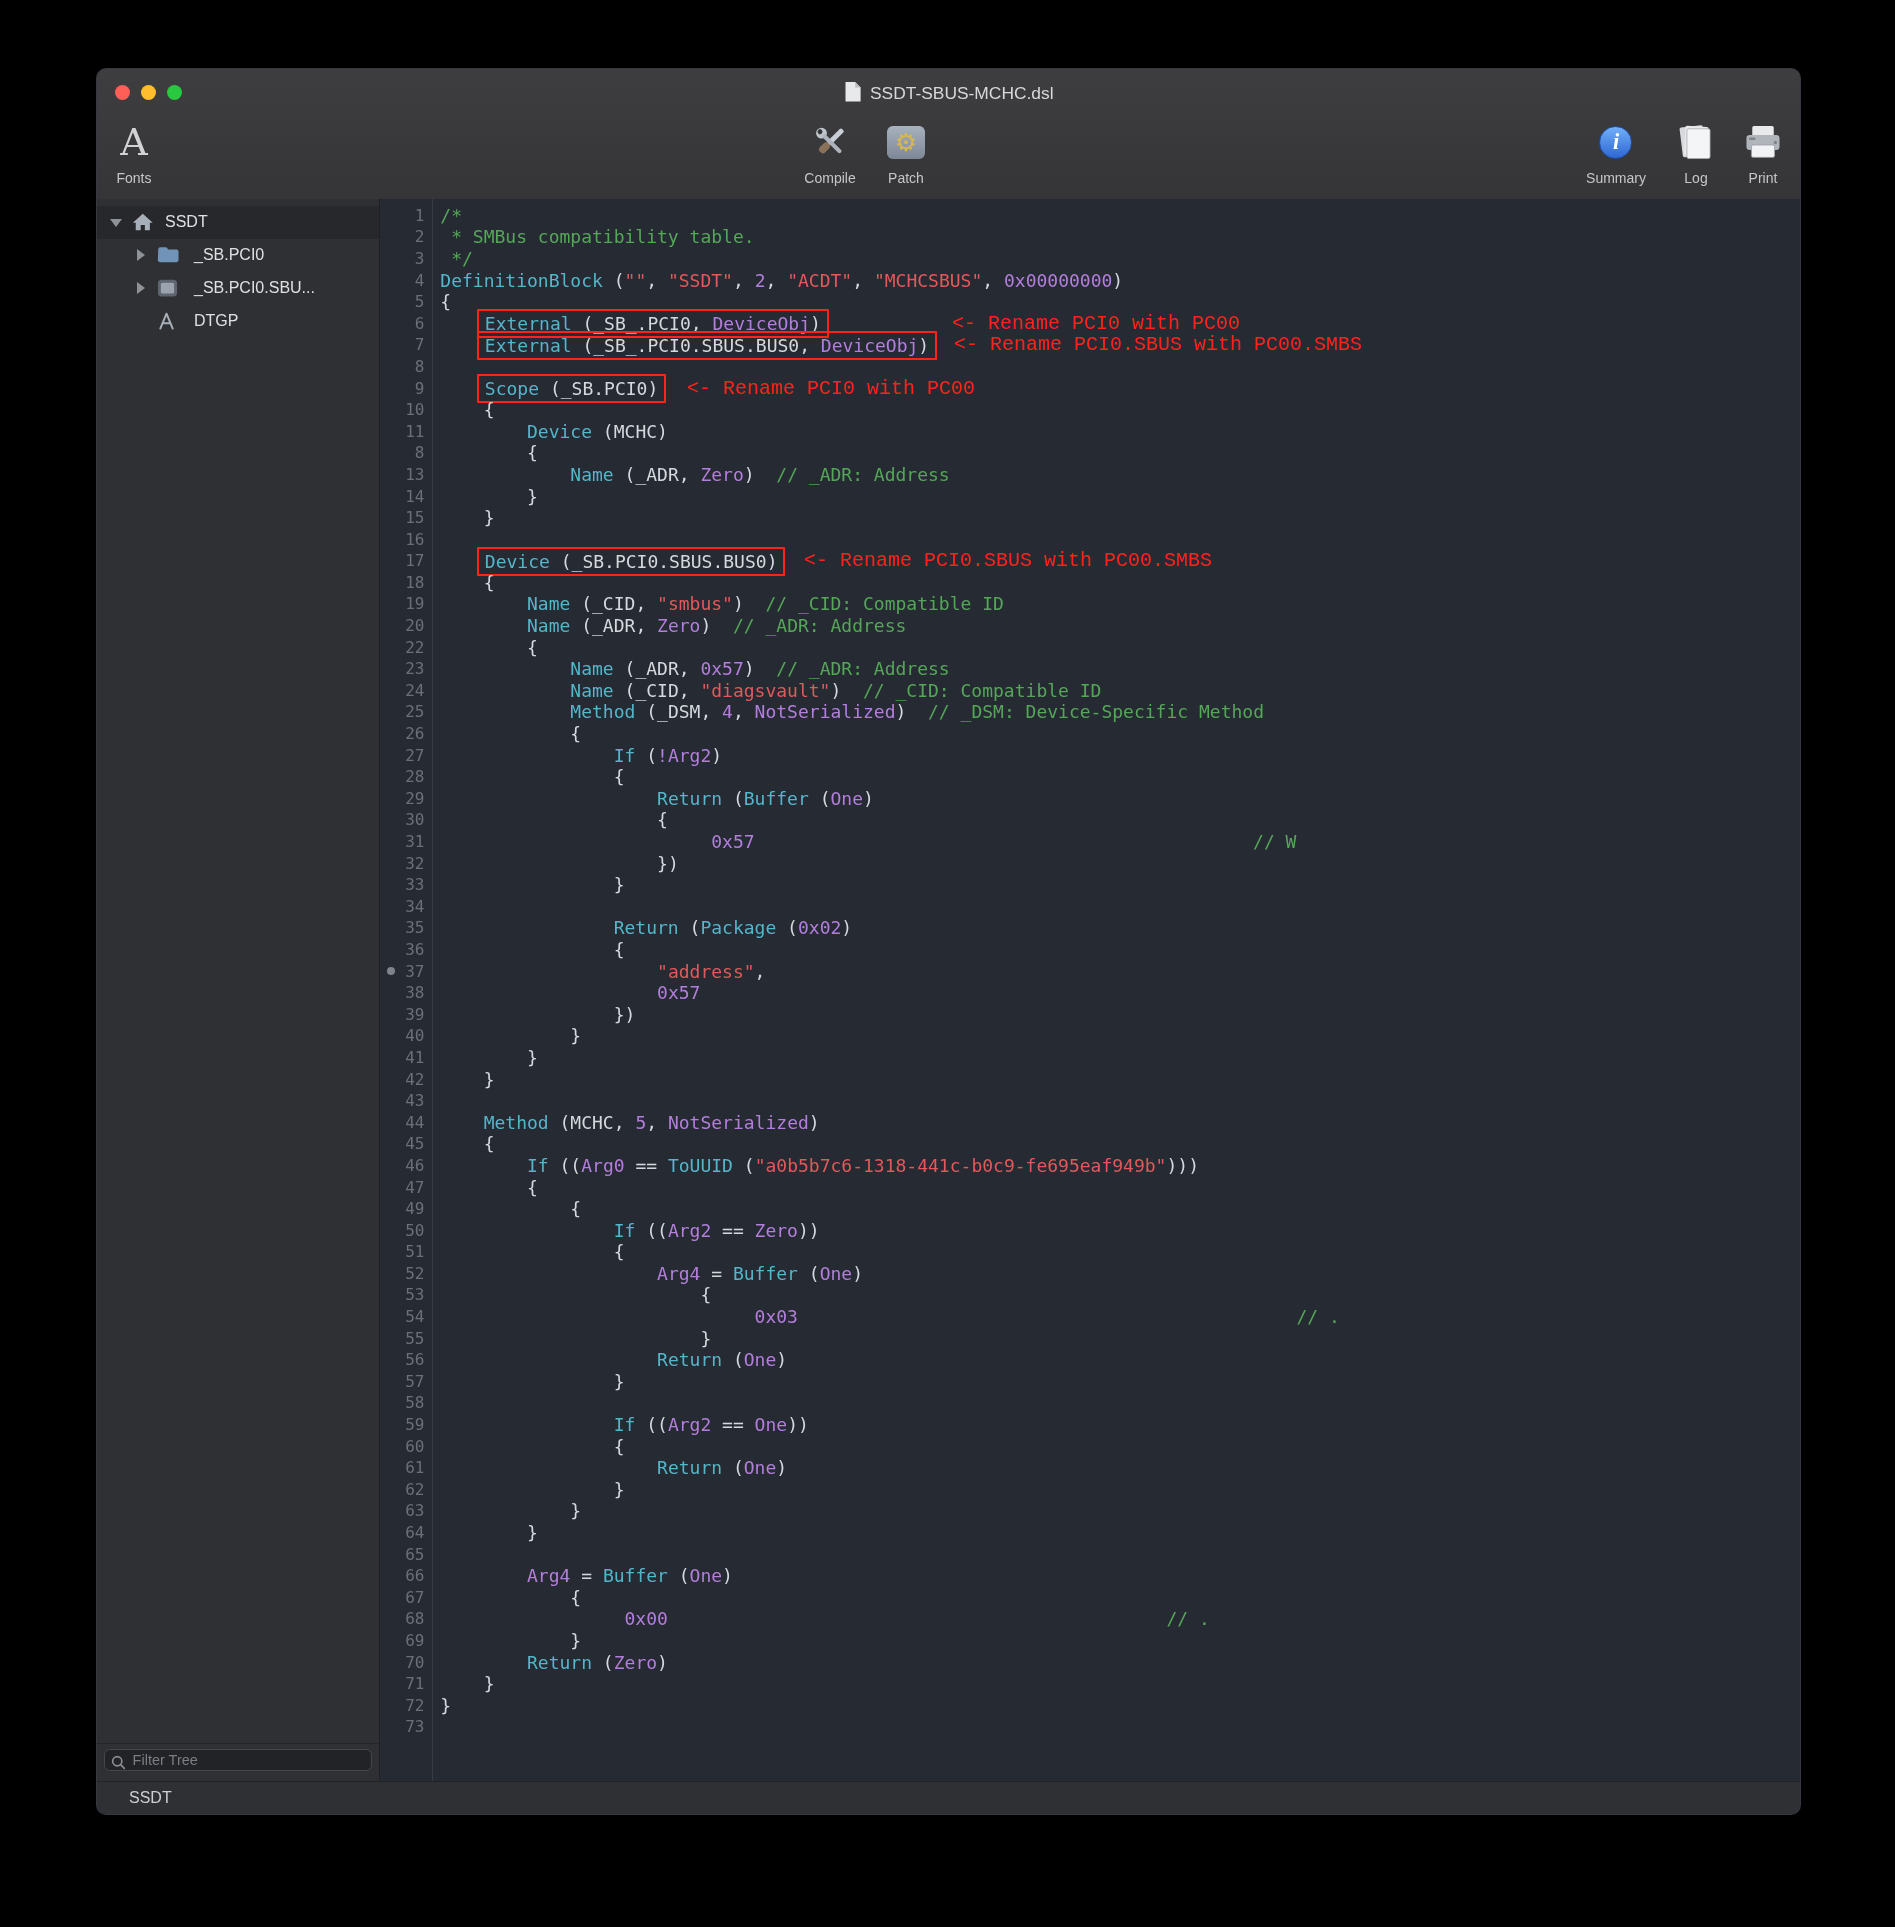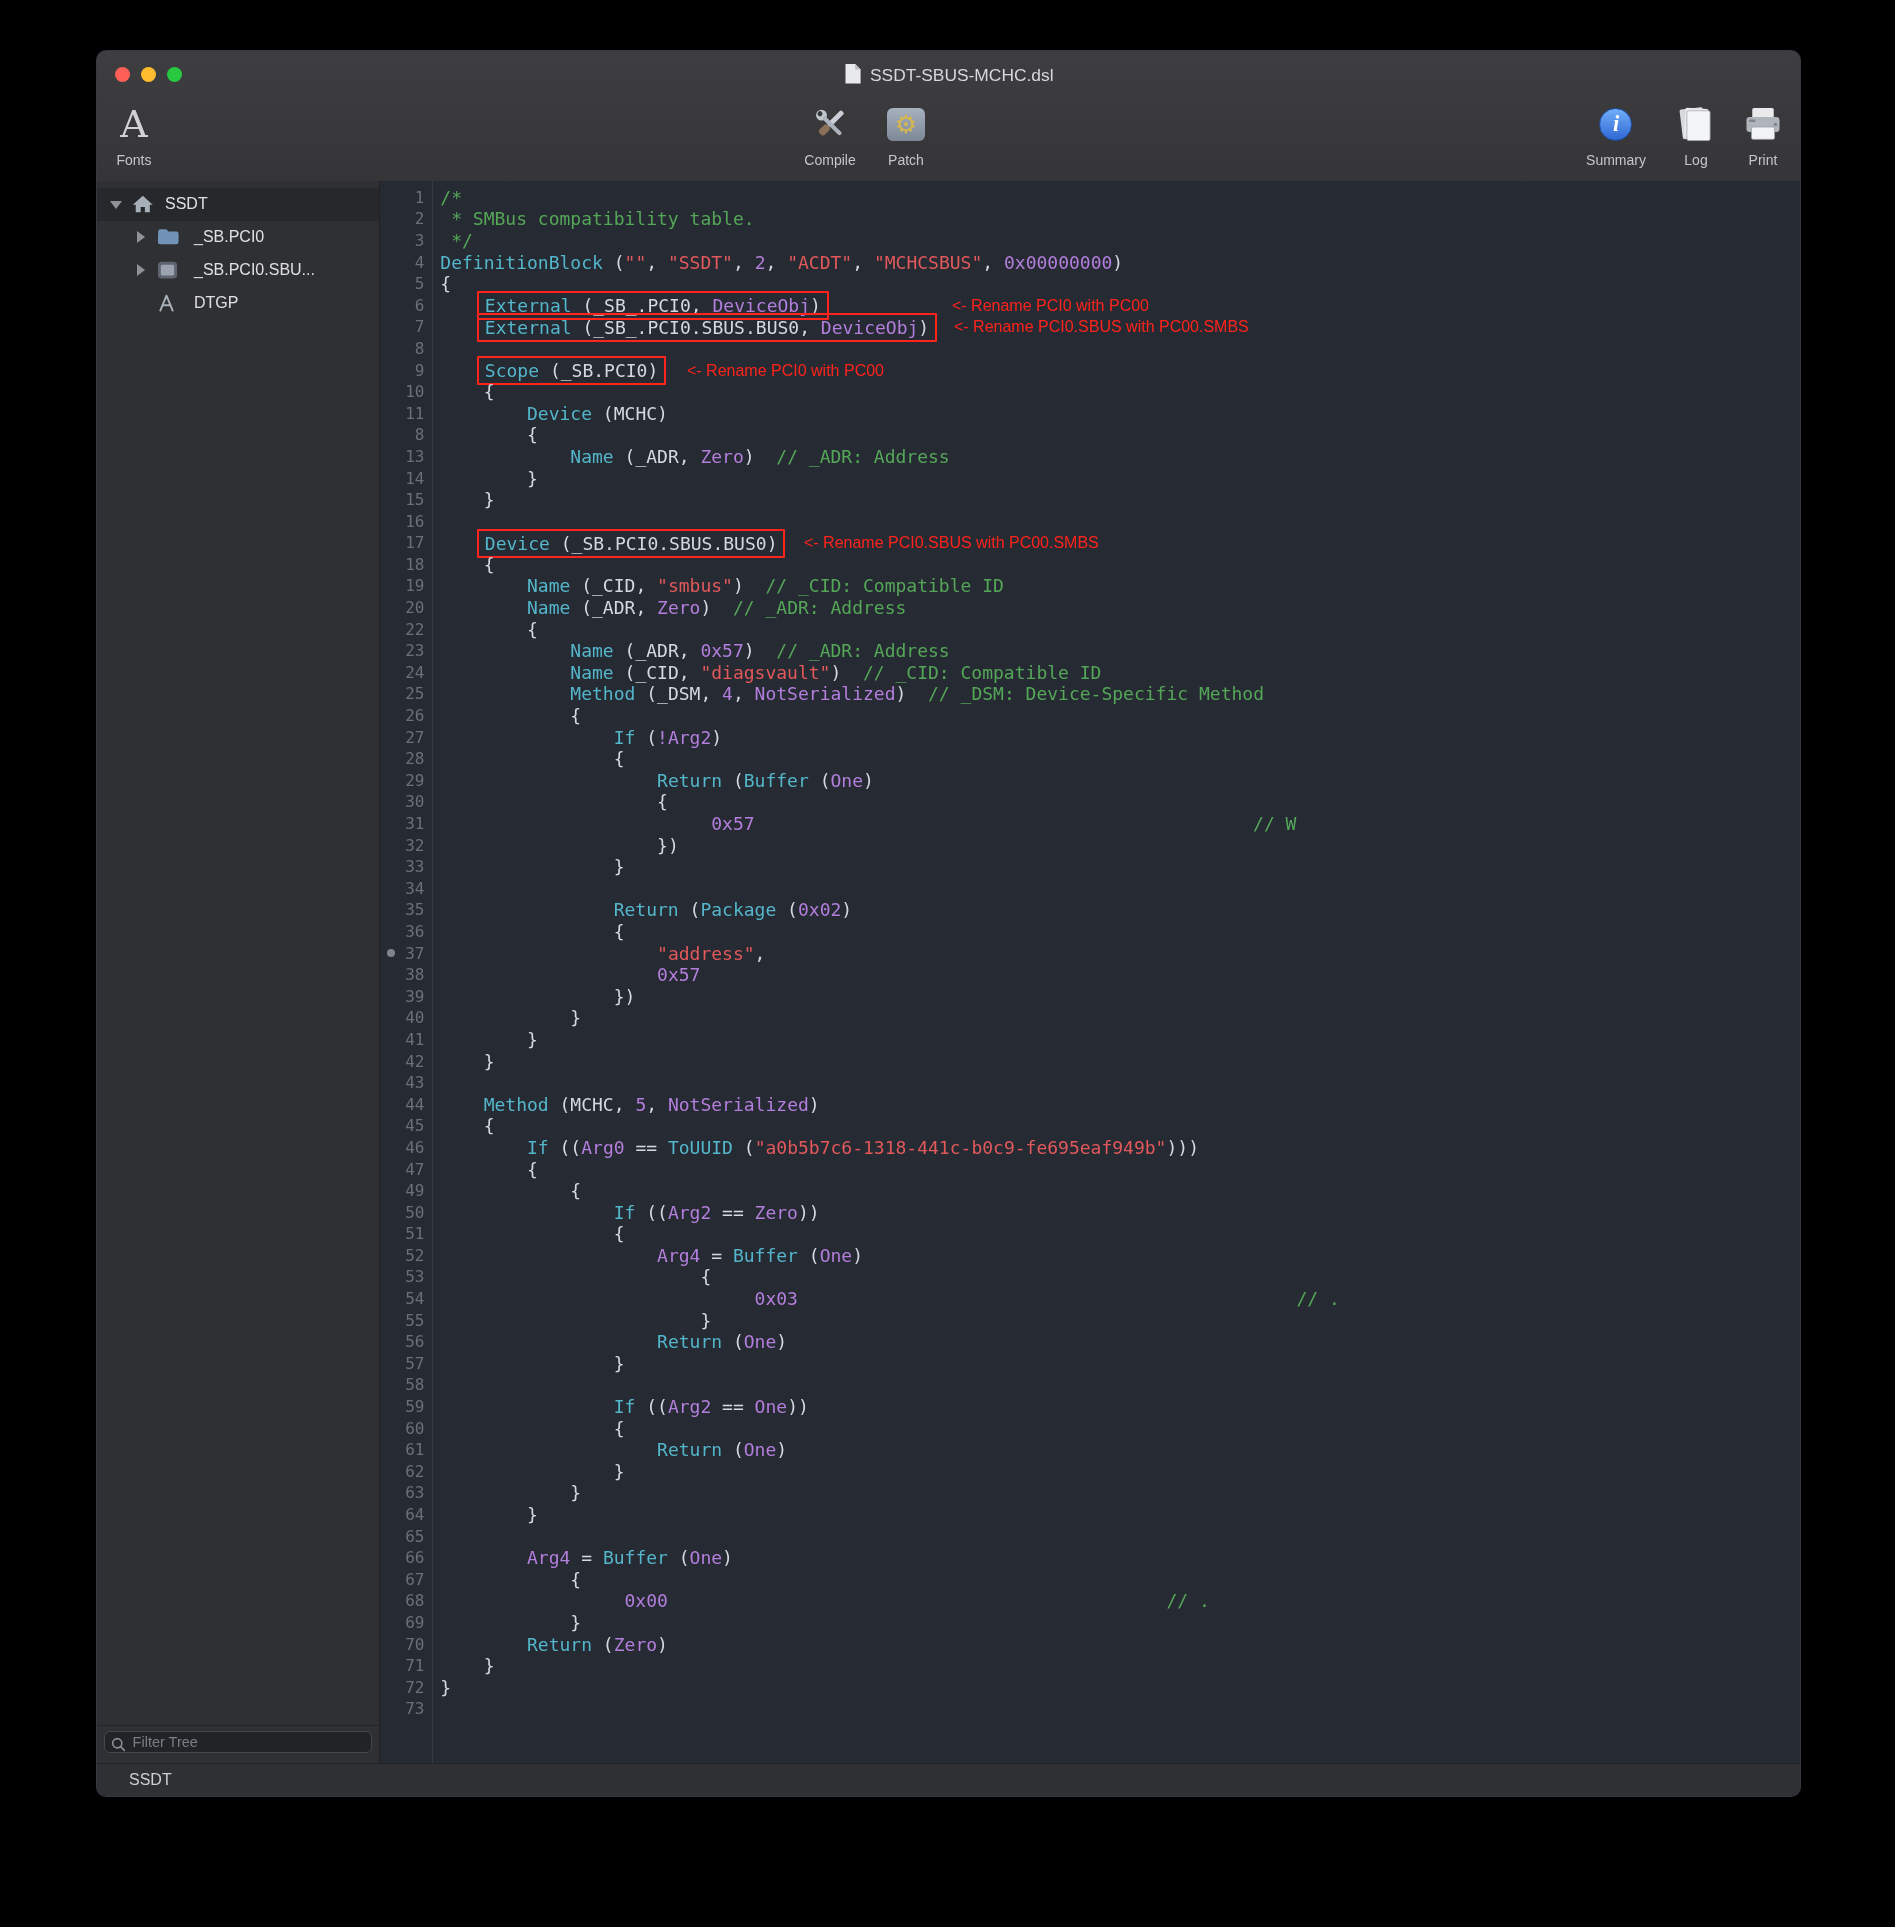--- a/index.html
+++ b/index.html
@@ -1,17 +1,17 @@
 <!DOCTYPE html>
 <html style="--annotation_red: #FF231B; --syntax_keyword: #54B6CB; --syntax_constant: #B37EDC; --syntax_string: #E2595B; --syntax_comment: #55A758; --editor_background: #262A33; --line_number: #6A7078;font-size:13.3px"><head>
 <meta charset="utf-8">
 <style>
   html,body{margin:0;padding:0;background:#000;width:1896px;height:1927px;overflow:hidden;
     font-family:"Liberation Sans",sans-serif;-webkit-font-smoothing:antialiased;}
-  .window{position:absolute;left:96px;top:50px;width:1705px;height:1747px;background:var(--editor_background,#262A33);
+  .window{position:absolute;left:96px;top:68px;width:1705px;height:1747px;background:var(--editor_background,#262A33);
     border-radius:10px;overflow:hidden;box-shadow:0 30px 83px rgba(0,0,0,.85);border:0.8px solid rgba(255,255,255,.07);box-sizing:border-box;}
   
   .header{position:absolute;top:0;left:0;right:0;height:130px;background:linear-gradient(#3E3E40,#353537);border-bottom:0.8px solid #232326;}
   .traffic{position:absolute;top:16px;left:18.3px;display:flex;gap:10.8px;}
   .tl{width:15px;height:15px;border-radius:50%;}
   .tl.red{background:#FF5F57}.tl.yellow{background:#FEBC2E}.tl.green{background:#28C840}
   .title-wrap{position:absolute;top:11.6px;left:50%;transform:translateX(-50%);display:flex;align-items:center;gap:8.3px;
     color:#D8D8DA;font-size:17.4px;white-space:nowrap;}
   .toolbar{position:absolute;top:45px;left:0;right:0;height:85px;}
   .tb-item{position:absolute;top:1.7px;transform:translateX(-50%);text-align:center;color:#C6C6C8;font-size:14px;cursor:default;}
@@ -46,21 +46,21 @@
   .cl{display:flex;height:21.6px;position:relative;}
   .ln{flex:0 0 51px;box-sizing:border-box;padding-right:7.5px;text-align:right;color:var(--line_number,#6A7078);
     font-family:"DejaVu Sans Mono",monospace;font-size:16px;line-height:21.6px;}
   .ct{white-space:pre;margin-left:8.3px;font-family:"DejaVu Sans Mono",monospace;font-size:18px;line-height:21.6px;color:#D5D8DD;}
   .tok-p{color:#D5D8DD}
   .tok-k{color:var(--syntax_keyword,#54B6CB)}
   .tok-n{color:var(--syntax_constant,#B37EDC)}
   .tok-s{color:var(--syntax_string,#E2595B)}
   .tok-c{color:var(--syntax_comment,#55A758)}
   .redbox{border:2.5px solid var(--annotation_red,#FF231B);padding:1.7px 5.8px 2.5px;margin-left:-6.6px;border-radius:0.8px;}
-  .ann{position:absolute;top:0;font-family:Liberation Sans, sans-serif;font-size:16px;line-height:22.4px;
+  .ann{position:absolute;top:0;font-family:Liberation Mono, monospace;font-size:20px;line-height:22.4px;
     color:var(--annotation_red,#FF231B);white-space:nowrap;}
   .marker{position:absolute;left:5.8px;top:6.6px;width:8.3px;height:8.3px;border-radius:50%;background:#7E848C;}
   
   .statusbar{position:absolute;left:0;right:0;bottom:0;height:33px;background:#2E3033;border-top:0.8px solid #202225;
     display:flex;align-items:center;padding-left:32px;color:#CFCFD1;font-size:16px;box-sizing:border-box;}
 </style>
 </head>
 <body>
 
 <div class="window">

